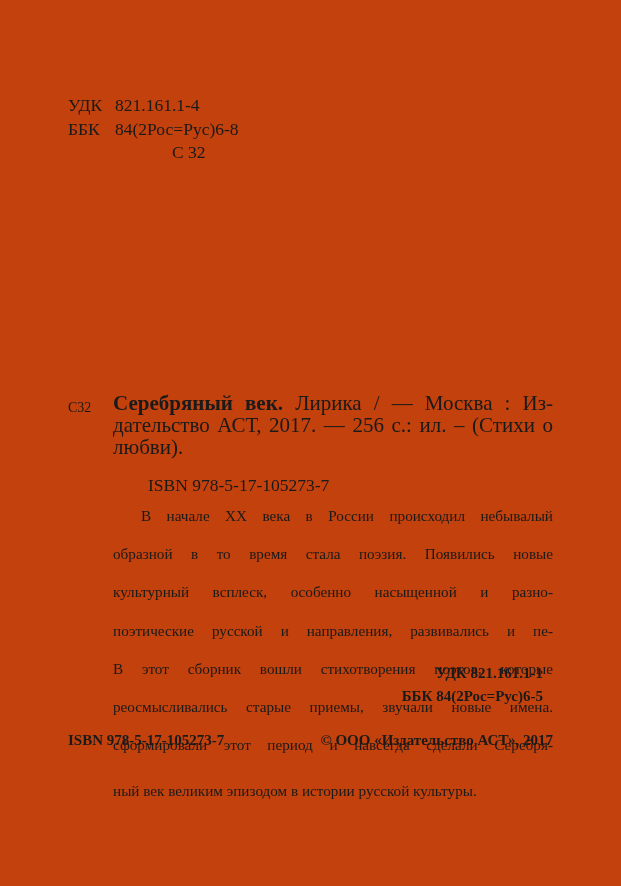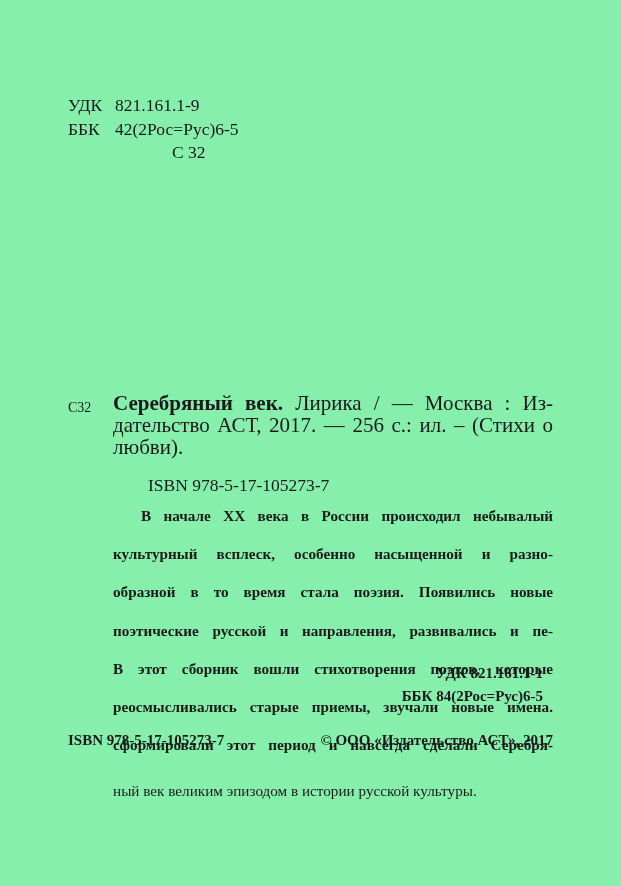--- a/index.html
+++ b/index.html
@@ -13,21 +13,21 @@
     height: 886px;
     position: relative;
     font-family: "Liberation Serif", "DejaVu Serif", serif;
     color: #1a1a1a;
     -webkit-font-smoothing: antialiased;
   }
 
   .page {
     position: absolute;
     inset: 0;
-    background: #86efac;
+    background: #c2410c;
   }
 
   
   .class-block {
     position: absolute;
     left: 68px;
     top: 94px;
     font-size: 17.5px;
     line-height: 23.5px;
     white-space: nowrap;
@@ -104,21 +104,20 @@
   .annotation .ln {
     display: block;
     text-indent: 0;
   }
   .annotation .ln:first-child {
     text-indent: 28px;
   }
   
   .annotation .ln.j {
     text-align: justify;
-    font-weight: bold;
   }
   .annotation .ln.j::after {
     content: "";
     display: inline-block;
     width: 100%;
   }
   .annotation .ln.last {
     text-align: justify;
     margin-top: 8px;
   }
@@ -152,47 +151,47 @@
   .footer-right { text-align: right; margin-left: 17px; }
 </style>
 </head>
 <body>
 
 <div class="page">
 
   <div class="class-block">
     <div class="class-row">
       <span class="class-label">УДК</span>
-      <span class="class-value">821.161.1-9</span>
+      <span class="class-value">821.161.1-4</span>
     </div>
     <div class="class-row">
       <span class="class-label">ББК</span>
-      <span class="class-value">42(2Рос=Рус)6-5</span>
+      <span class="class-value">84(2Рос=Рус)6-8</span>
     </div>
     <div class="class-row shelf">
       <span class="class-label"></span>
       <span class="class-value">С 32</span>
     </div>
   </div>
 
   <div class="record">
     <div class="record-mark">С32</div>
     <div class="record-body">
       <span class="record-title">Серебряный век.</span><span> Лирика / — Москва : Из-</span>
       <span>дательство АСТ, 2017. — 256 с.: ил. – (Стихи</span>
       <span>о любви).</span>
     </div>
     <div class="record-isbn">ISBN 978-5-17-105273-7</div>
   </div>
 
   <div class="annotation">
     <p>
       <span class="ln j">В начале XX века в России происходил небывалый</span>
+      <span class="ln j">образной в то время стала поэзия. Появились новые</span>
       <span class="ln j">культурный всплеск, особенно насыщенной и разно-</span>
-      <span class="ln j">образной в то время стала поэзия. Появились новые</span>
       <span class="ln j">поэтические русской и направления, развивались и пе-</span>
       <span class="ln j">В этот сборник вошли стихотворения поэтов, которые</span>
       <span class="ln j">реосмысливались старые приемы, звучали новые имена.</span>
       <span class="ln j">сформировали этот период и навсегда сделали Серебря-</span>
       <span class="ln last">ный век великим эпизодом в истории русской культуры.</span>
     </p>
   </div>
 
   <div class="codes-right">
     <div>УДК 821.161.1-1</div>

